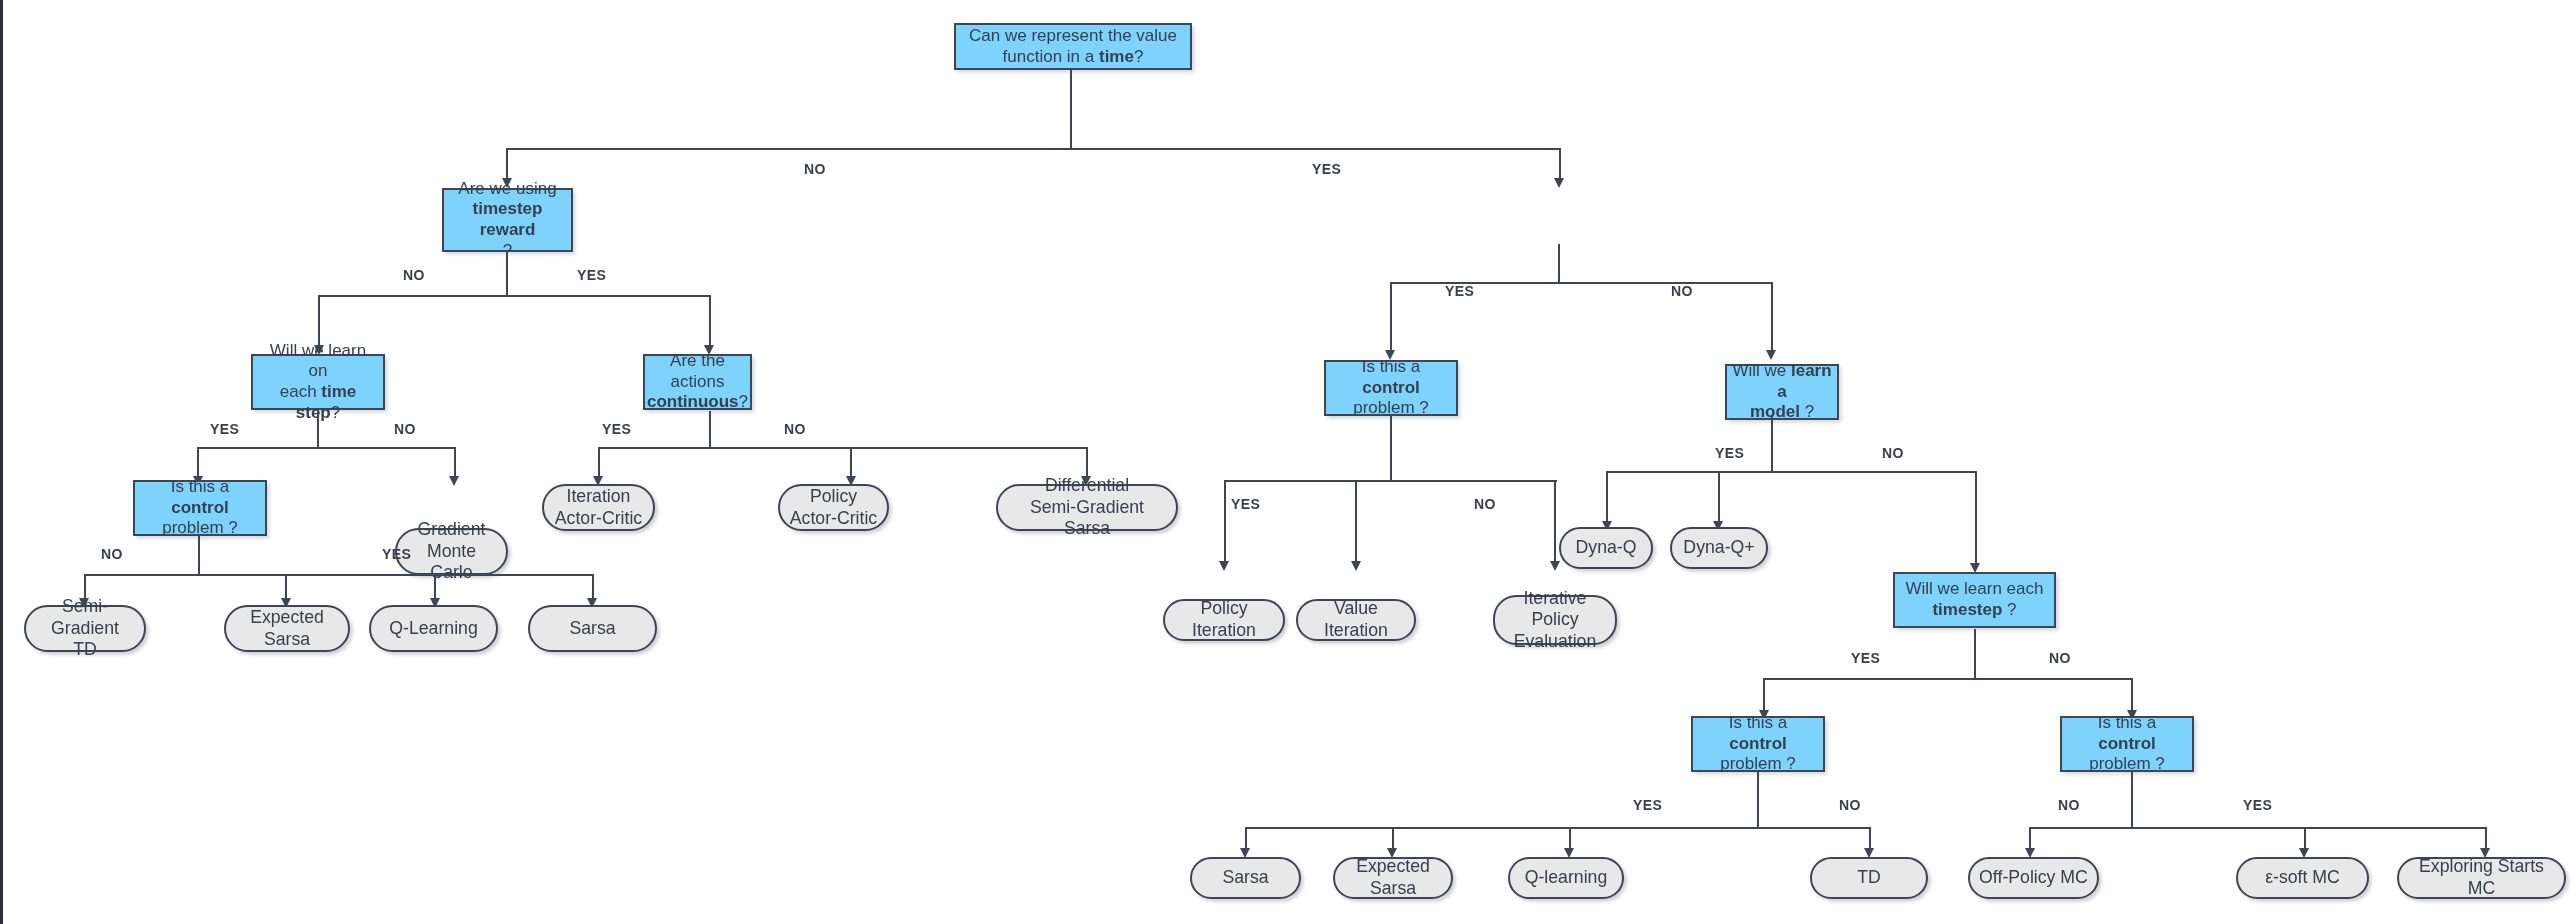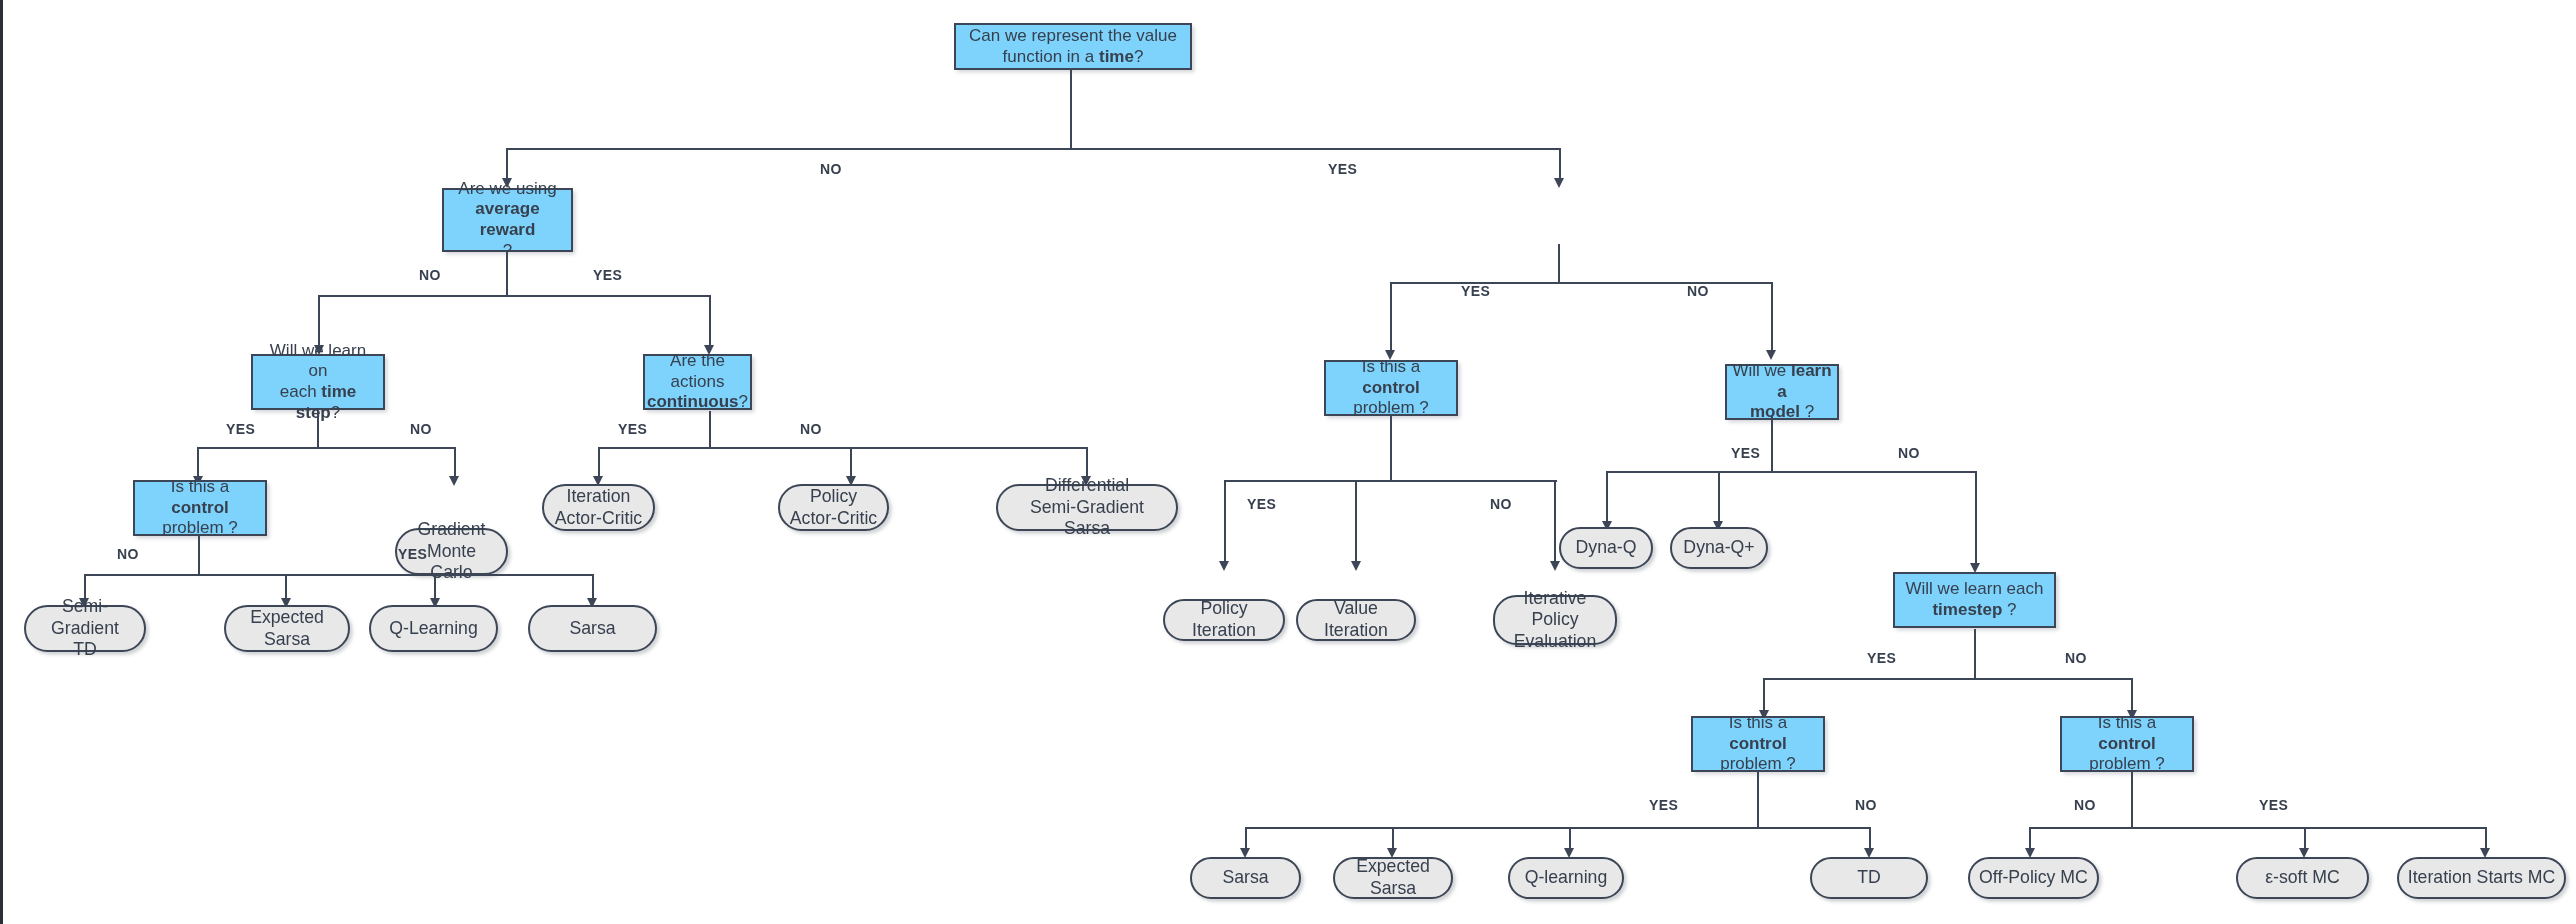--- a/index.html
+++ b/index.html
@@ -47,42 +47,41 @@
     border-right:5.9px solid transparent;
     border-top:10px solid #3d4656;
   }
   .lbl{
     position:absolute;
     font-size:14px;
     font-weight:bold;
     color:#37404e;
     letter-spacing:0.4px;
     white-space:nowrap;
-    margin-left:16px;
   }
 </style>
 </head>
 <body>
 
 <div id="canvas">
 
   <div class="node decision" style="left:951px;top:23px;width:238px;height:47px;">
     <span>Can we represent the value<br>function in a <b>time</b>?</span>
   </div>
   <div class="edge v" style="left:1067px;top:70px;height:78px;"></div>
   <div class="edge h" style="left:504px;top:148px;width:1054px;"></div>
   <div class="lbl" style="left:801px;top:161px;">NO</div>
   <div class="lbl" style="left:1309px;top:161px;">YES</div>
   <div class="edge v" style="left:503px;top:148px;height:33px;"></div>
   <div class="arrow" style="left:499px;top:178px;"></div>
   <div class="edge v" style="left:1556px;top:148px;height:33px;"></div>
   <div class="arrow" style="left:1551px;top:178px;"></div>
 
   <div class="node decision" style="left:439px;top:188px;width:131px;height:64px;">
-    <span>Are we using<br><b>average reward</b><br>?</span>
+    <span>Are we using<br><b>timestep reward</b><br>?</span>
   </div>
   <div class="edge v" style="left:503px;top:252px;height:45px;"></div>
   <div class="edge h" style="left:316px;top:295px;width:391px;"></div>
   <div class="lbl" style="left:400px;top:267px;">NO</div>
   <div class="lbl" style="left:574px;top:267px;">YES</div>
   <div class="edge v" style="left:315px;top:295px;height:52px;"></div>
   <div class="arrow" style="left:311px;top:345px;"></div>
   <div class="edge v" style="left:706px;top:295px;height:52px;"></div>
   <div class="arrow" style="left:701px;top:345px;"></div>
 
@@ -272,17 +271,17 @@
   <div class="edge v" style="left:2482px;top:827px;height:23.6px;"></div>
   <div class="arrow" style="left:2477px;top:848px;"></div>
 
   <div class="node terminal" style="left:1965px;top:857px;width:131px;height:42px;">
     <span>Off-Policy MC</span>
   </div>
   <div class="node terminal" style="left:2233px;top:857px;width:133px;height:42px;">
     <span>ε-soft MC</span>
   </div>
   <div class="node terminal" style="left:2394px;top:857px;width:169px;height:42px;">
-    <span>Iteration Starts MC</span>
+    <span>Exploring Starts MC</span>
   </div>
 
 </div>
 
 
 </body></html>

